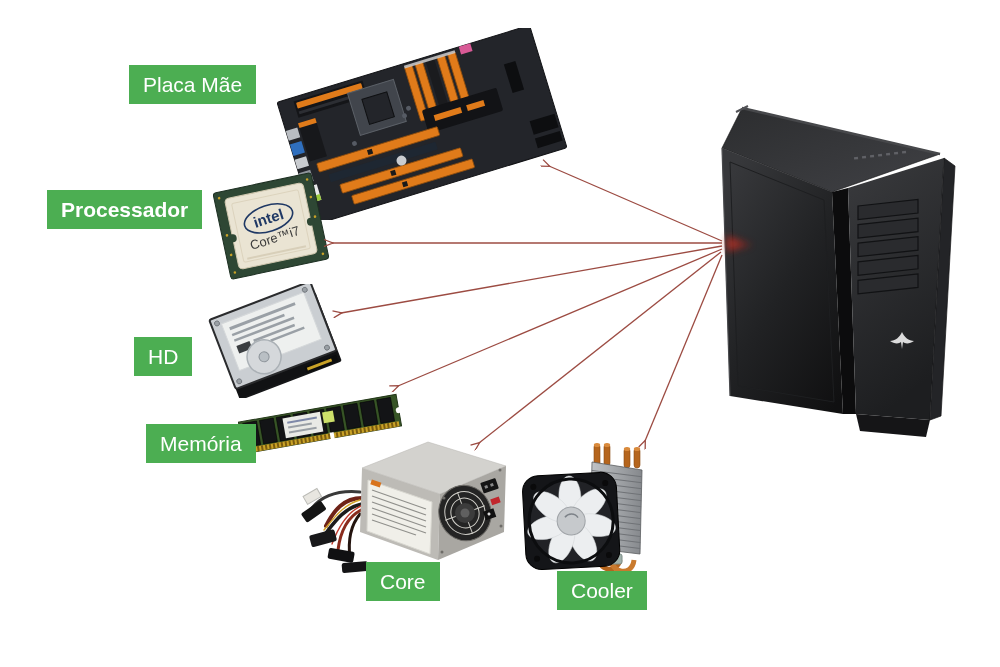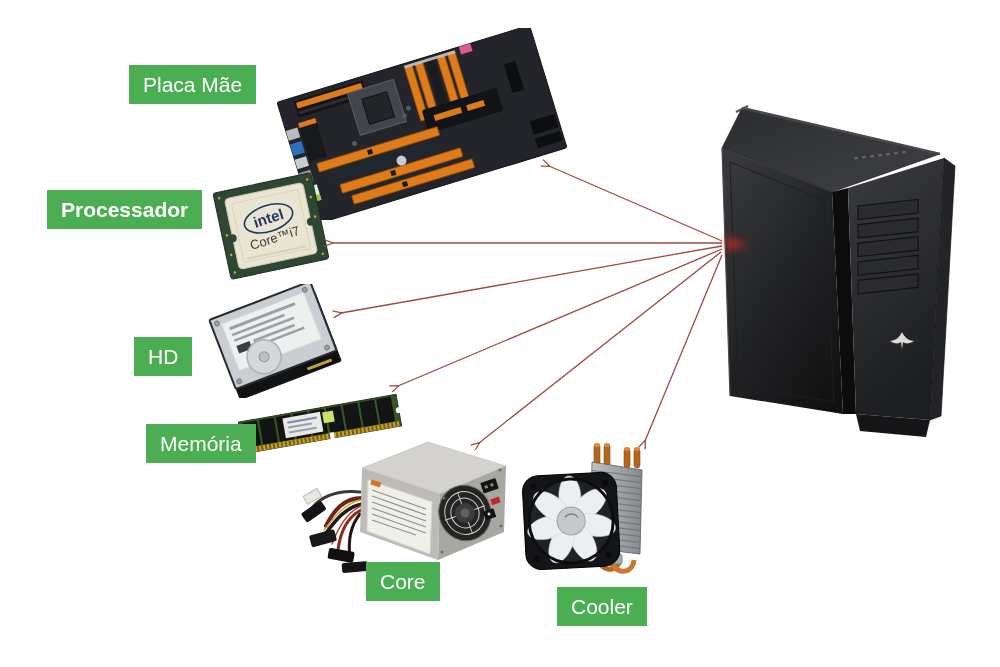--- a/index.html
+++ b/index.html
@@ -379,13 +379,13 @@
       <line x1="721" y1="252" x2="479" y2="443" stroke="#9c4b42" stroke-width="1.3" marker-end="url(#ah)"></line>
       <line x1="722" y1="255" x2="645" y2="441" stroke="#9c4b42" stroke-width="1.3" marker-end="url(#ah)"></line>
     </g>
 </svg>
 
 <div class="label" style="left:129px;top:65px;">Placa Mãe</div>
 <div class="label" style="left:47px;top:190px;font-weight:bold;">Processador</div>
 <div class="label" style="left:134px;top:317px;margin-top:20px;">HD</div>
 <div class="label" style="left:111px;top:424px;margin-left:35px;">Memória</div>
 <div class="label" style="left:366px;top:562px;">Core</div>
-<div class="label" style="left:557px;top:571px;margin-top:16px;">Cooler</div>
+<div class="label" style="left:557px;top:571px;">Cooler</div>
 
 </body></html>

